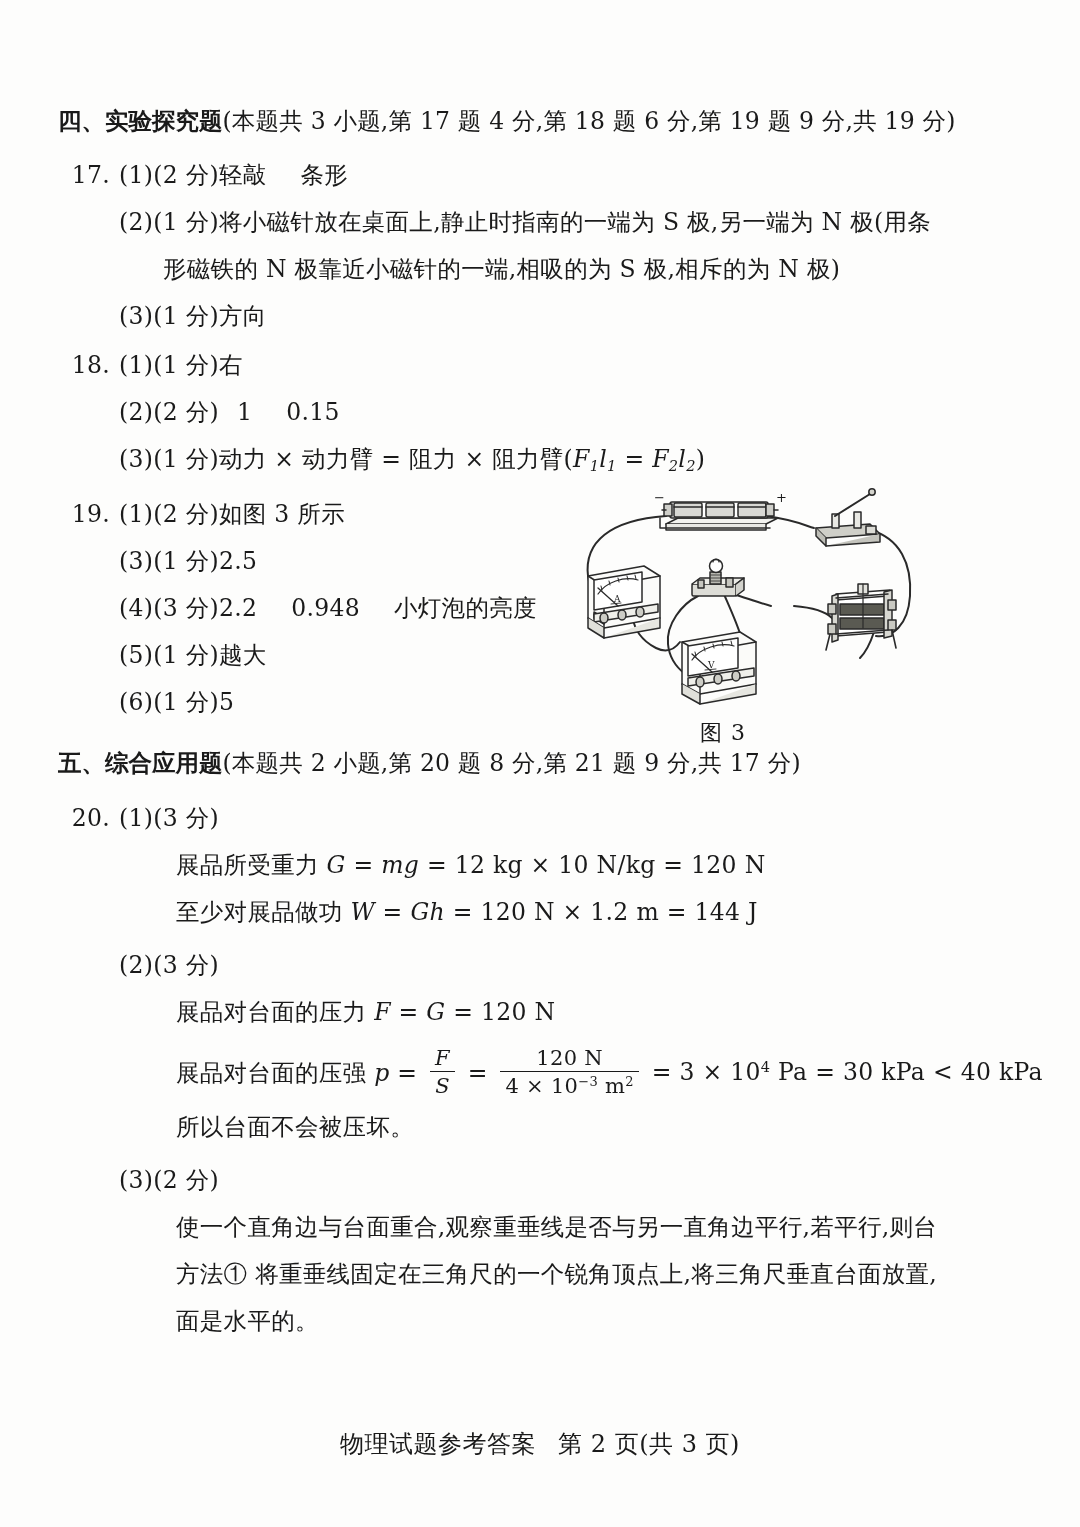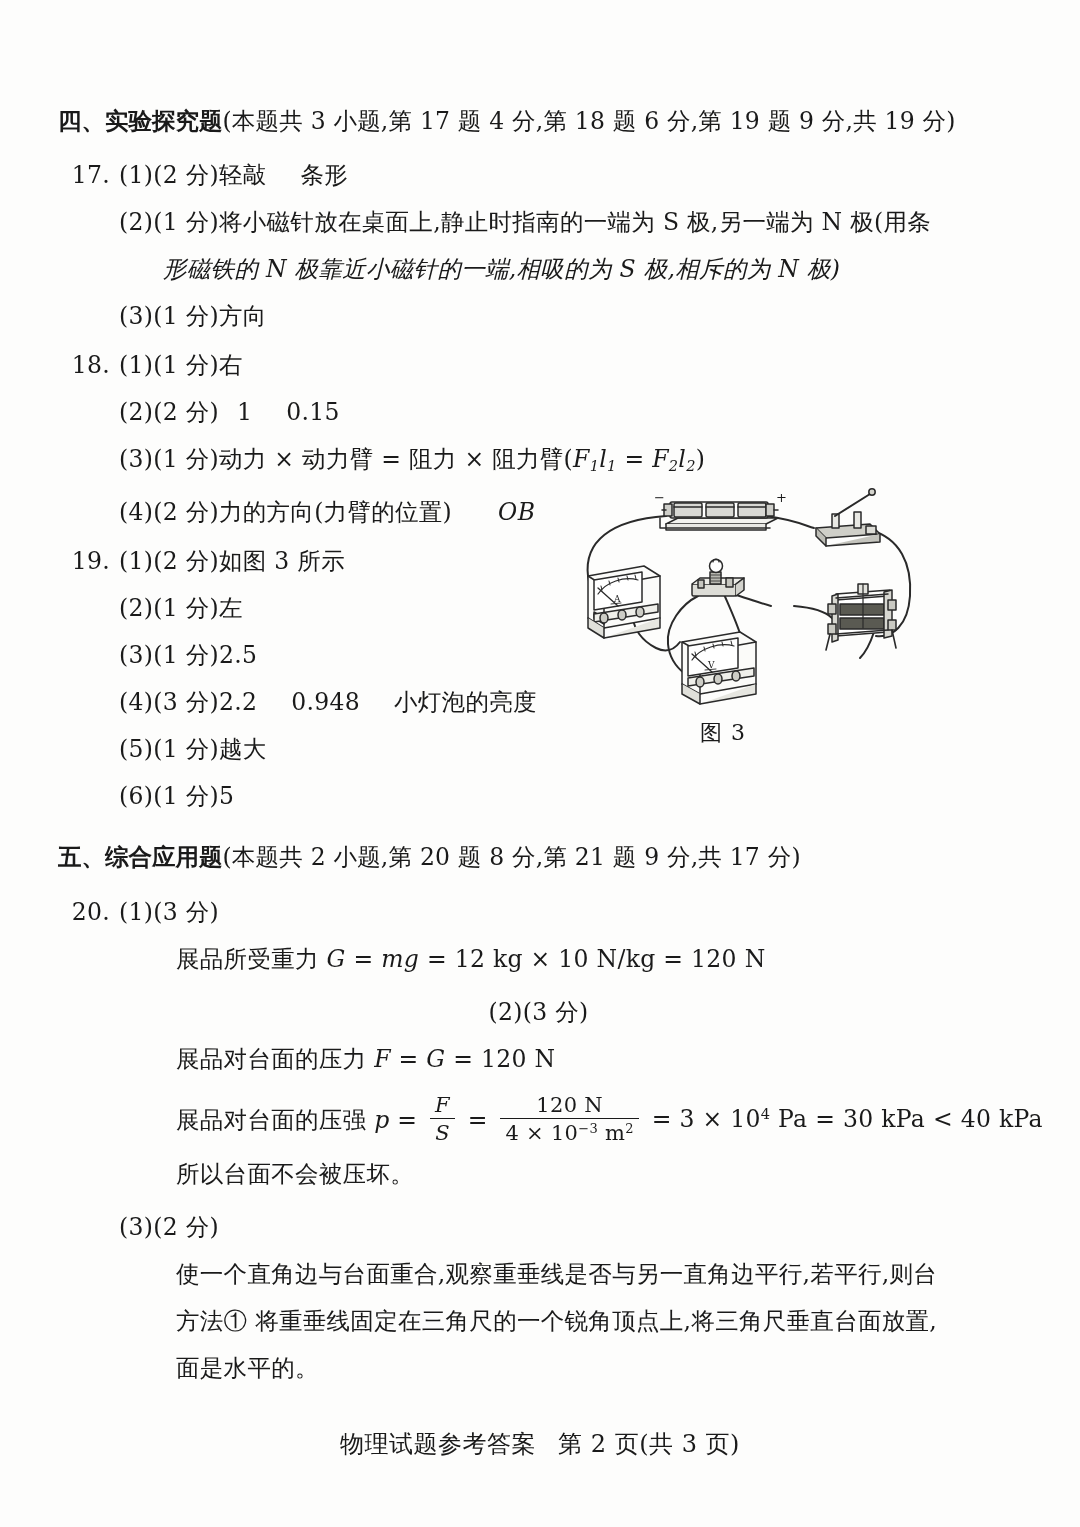--- a/index.html
+++ b/index.html
@@ -54,21 +54,21 @@
   }
 
   .qnum {
     display: inline-block;
     width: 52px;
     text-align: right;
     margin-right: 9px;
     font-family: "DejaVu Serif", "Liberation Serif", serif;
   }
   .indent-1 { padding-left: 61px; }   
-  .indent-2 { padding-left: 105px; font-style: italic; }  
+  .indent-2 { padding-left: 105px; }  
   .indent-3 { padding-left: 118px; }  
 
   .sp-s { display: inline-block; width: 18px; }
   .sp-m { display: inline-block; width: 34px; }
   .sp-l { display: inline-block; width: 46px; }
 
   i.v, em.v {
     font-family: "DejaVu Serif", "Liberation Serif", serif;
     font-style: italic;
   }
@@ -153,33 +153,27 @@
     <div class="q">
       <div class="line">
         <span class="qnum">18.</span><span>(1)(1 分)</span><span>右</span>
       </div>
       <div class="line indent-1">
         <span>(2)(2 分)</span><span class="sp-s"></span><span>1</span><span class="sp-m"></span><span>0.15</span>
       </div>
       <div class="line indent-1">
         <span>(3)(1 分)</span><span>动力 × 动力臂 = 阻力 × 阻力臂(</span><span><i class="v">F</i><sub>1</sub><i class="v">l</i><sub>1</sub> = <i class="v">F</i><sub>2</sub><i class="v">l</i><sub>2</sub></span><span>)</span>
       </div>
-      <div class="line indent-1">
-        <span>(4)(2 分)</span><span>力的方向(力臂的位置)</span><span class="sp-l"></span><i class="v">OB</i>
-      </div>
     </div>
 
     <div class="q">
       <div class="line">
         <span class="qnum">19.</span><span>(1)(2 分)</span><span>如图 3 所示</span>
       </div>
       <div class="line indent-1">
-        <span>(2)(1 分)</span><span>左</span>
-      </div>
-      <div class="line indent-1">
         <span>(3)(1 分)</span><span>2.5</span>
       </div>
       <div class="line indent-1">
         <span>(4)(3 分)</span><span>2.2</span><span class="sp-m"></span><span>0.948</span><span class="sp-m"></span><span>小灯泡的亮度</span>
       </div>
       <div class="line indent-1">
         <span>(5)(1 分)</span><span>越大</span>
       </div>
       <div class="line indent-1">
         <span>(6)(1 分)</span><span>5</span>
@@ -190,22 +184,25 @@
       <span class="bold-cn">五、综合应用题</span><span>(本题共 2 小题,第 20 题 8 分,第 21 题 9 分,共 17 分)</span>
     </div>
 
     <div class="q">
       <div class="line">
         <span class="qnum">20.</span><span>(1)(3 分)</span>
       </div>
       <div class="line indent-3">
         <span>展品所受重力 </span><span><i class="v">G</i> = <i class="v">mg</i> = 12 kg × 10 N/kg = 120 N</span>
       </div>
-
-      <div class="line indent-1" style="margin-top:6px;text-align:center;">
+      <div class="line indent-3">
+        <span>至少对展品做功 </span><span><i class="v">W</i> = <i class="v">Gh</i> = 120 N × 1.2 m = 144 J</span>
+      </div>
+
+      <div class="line indent-1" style="margin-top:6px;">
         <span>(2)(3 分)</span>
       </div>
       <div class="line indent-3">
         <span>展品对台面的压力 </span><span><i class="v">F</i> = <i class="v">G</i> = 120 N</span>
       </div>
       <div class="line indent-3 eqline">
         <span>展品对台面的压强 </span><i class="v">p</i><span> = </span><span class="frac"><span class="num"><i class="v">F</i></span><span class="den"><i class="v">S</i></span></span><span> = </span><span class="frac tall"><span class="num">120 N</span><span class="den">4 × 10<sup>−3</sup> m<sup>2</sup></span></span><span> = 3 × 10<sup>4</sup> Pa = 30 kPa &lt; 40 kPa</span>
       </div>
       <div class="line indent-3">
         <span>所以台面不会被压坏。</span>

